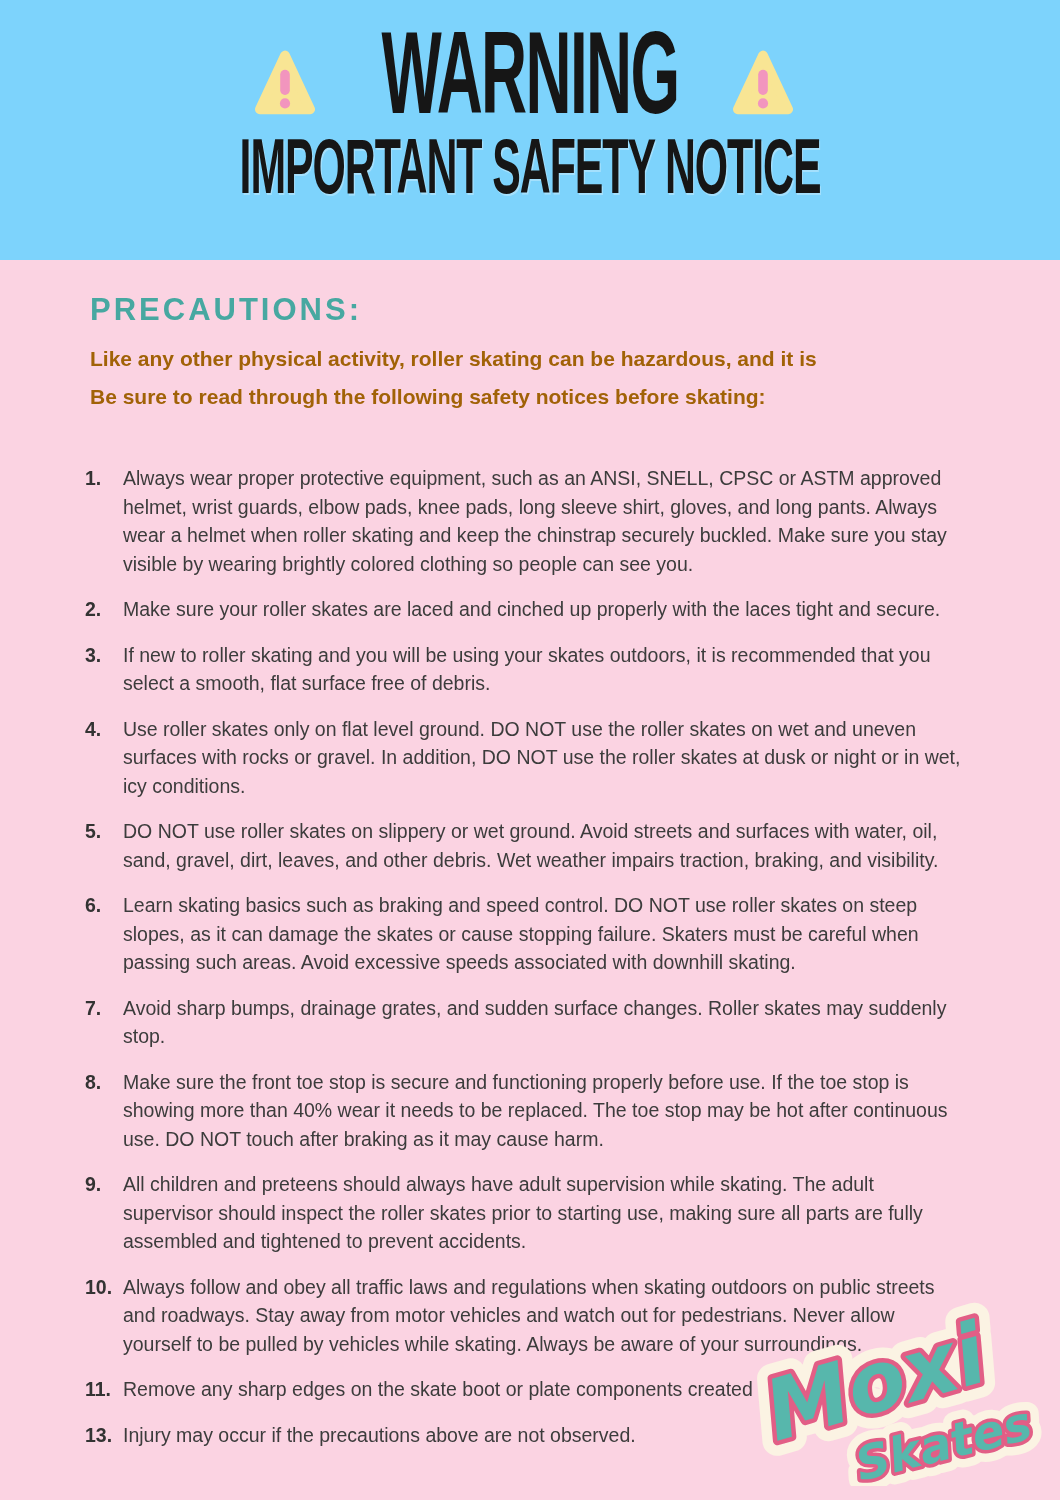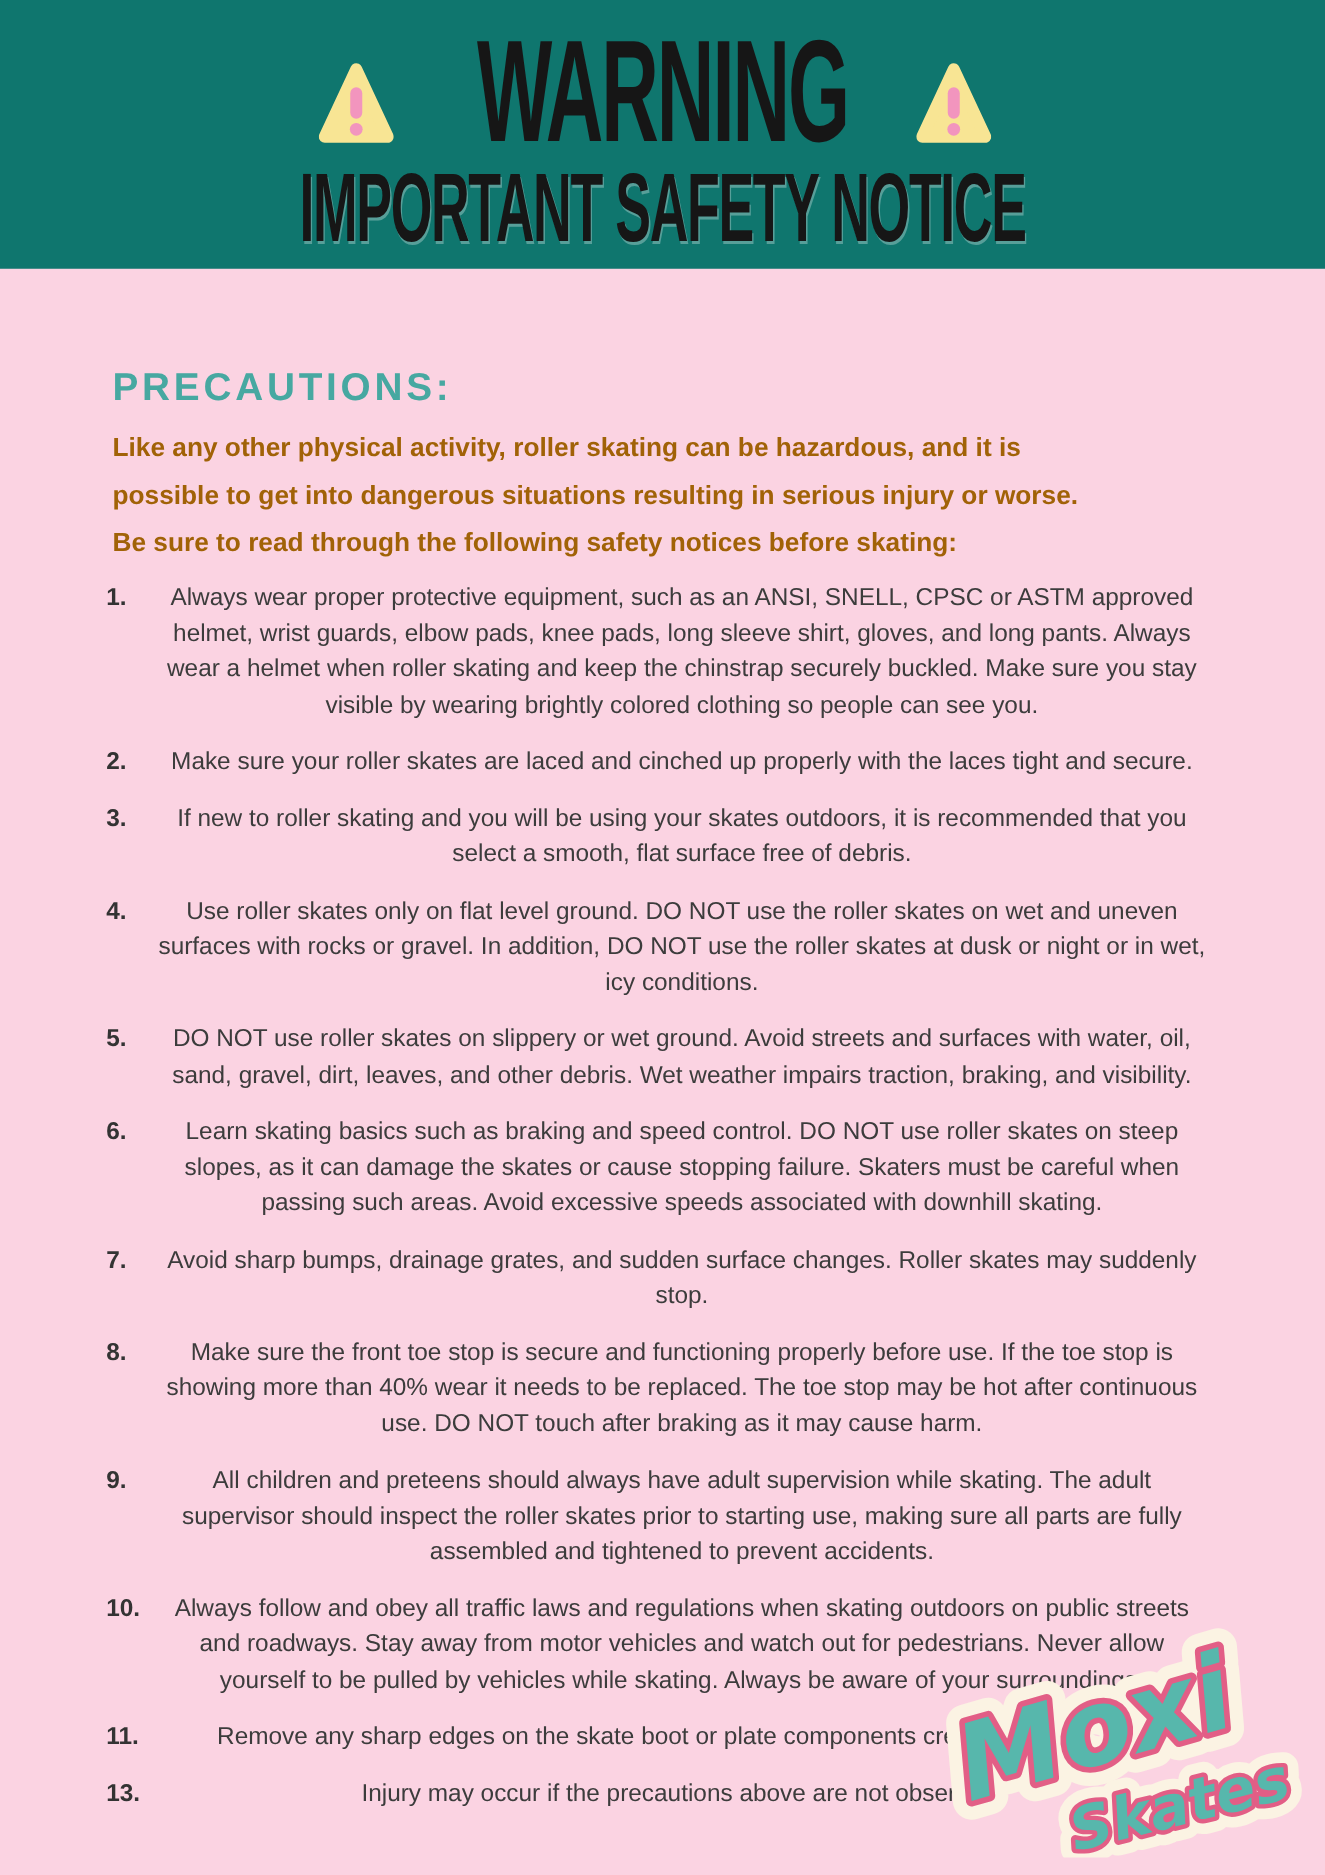--- a/index.html
+++ b/index.html
@@ -9,22 +9,22 @@
     position: relative;
     overflow: hidden;
     font-family: "Liberation Sans", sans-serif;
     background: #FBD3E2;
   }
   
   .header {
     position: absolute;
     top: 0; left: 0;
     width: 1060px;
-    height: 215px;
-    background: #0f766e;
+    height: 260px;
+    background: #7dd3fc;
   }
   .warning-title {
     position: absolute;
     top: 18px;
     left: 0;
     width: 100%;
     text-align: center;
     font-size: 116px;
     line-height: 110px;
     font-weight: bold;
@@ -101,21 +101,20 @@
     line-height: 28.5px;
   }
   .item-num {
     flex: 0 0 38px;
     font-weight: bold;
     color: #333333;
   }
   .item-text {
     flex: 1 1 auto;
     max-width: 845px;
-    text-align: center;
   }
 
   
   .logo {
     position: absolute;
     right: -12px;
     bottom: 14px;
     width: 320px;
     height: 200px;
   }
@@ -140,21 +139,20 @@
 
   <div class="subtitle">IMPORTANT SAFETY NOTICE</div>
 </div>
 
 <div class="content">
 
   <div class="precautions-heading">PRECAUTIONS:</div>
 
   <div class="intro">
     <div>Like any other physical activity, roller skating can be hazardous, and it is</div>
-    <div>possible to get into dangerous situations resulting in serious injury or worse.</div>
     <div>Be sure to read through the following safety notices before skating:</div>
   </div>
 
   <ol class="safety-list">
     <li class="safety-item">
       <span class="item-num">1.</span>
       <span class="item-text">Always wear proper protective equipment, such as an ANSI, SNELL, CPSC or ASTM approved helmet, wrist guards, elbow pads, knee pads, long sleeve shirt, gloves, and long pants. Always wear a helmet when roller skating and keep the chinstrap securely buckled. Make sure you stay visible by wearing brightly colored clothing so people can see you.</span>
     </li>
     <li class="safety-item">
       <span class="item-num">2.</span>

